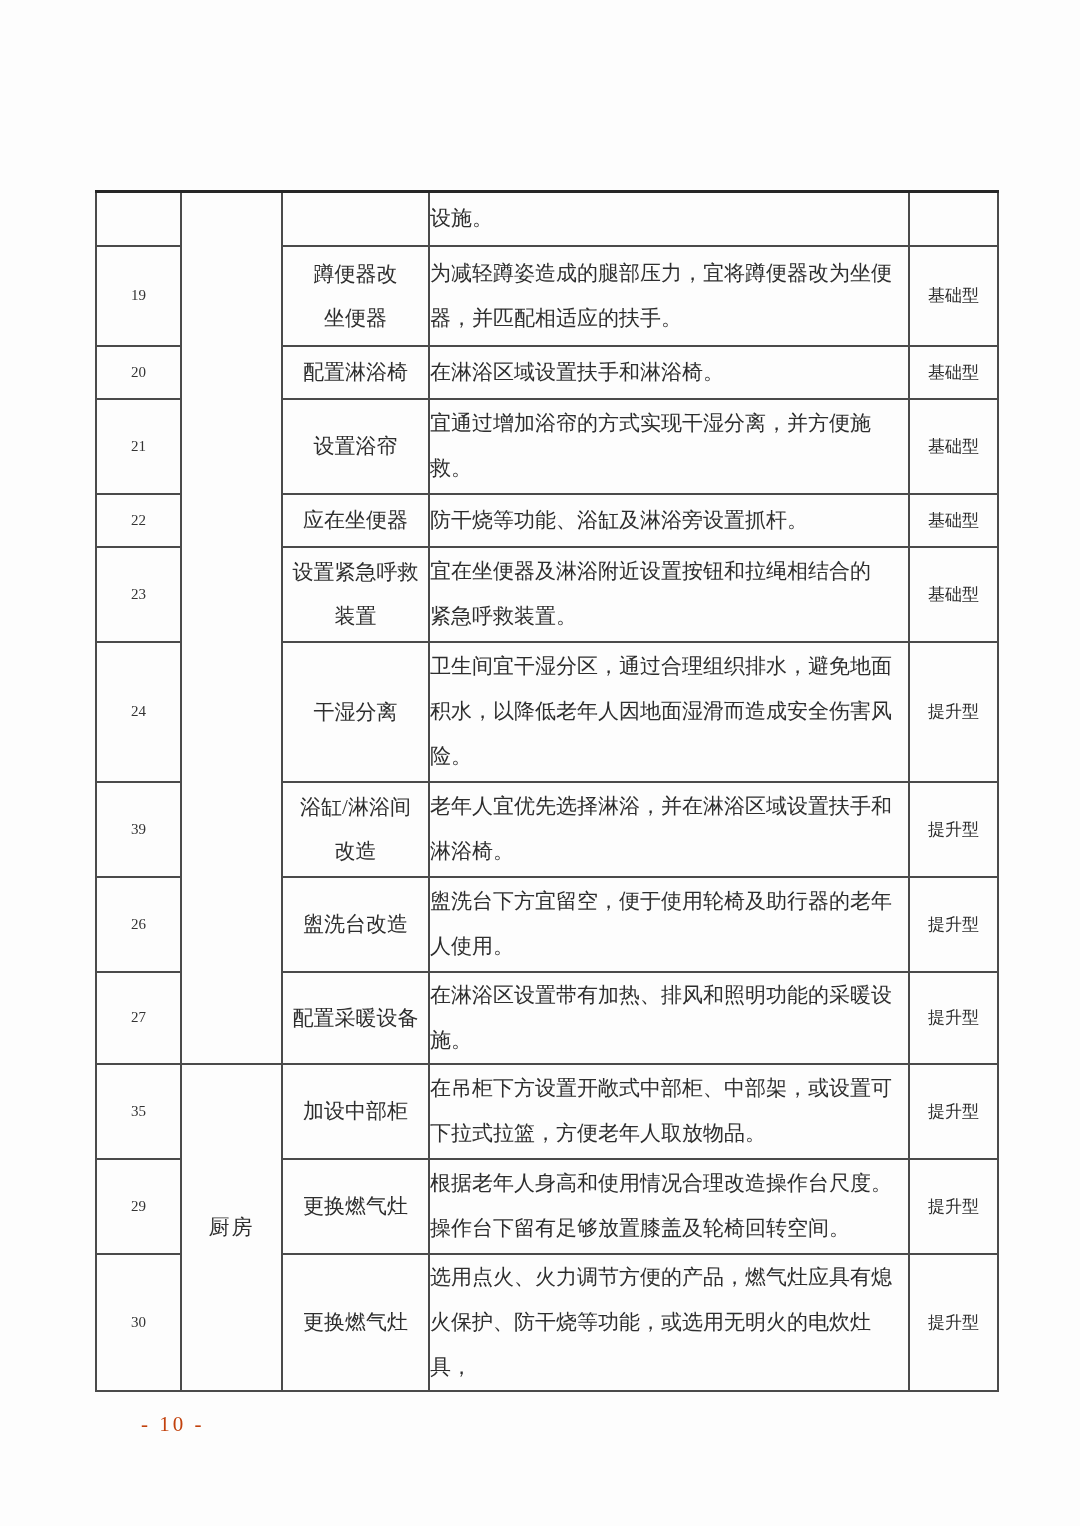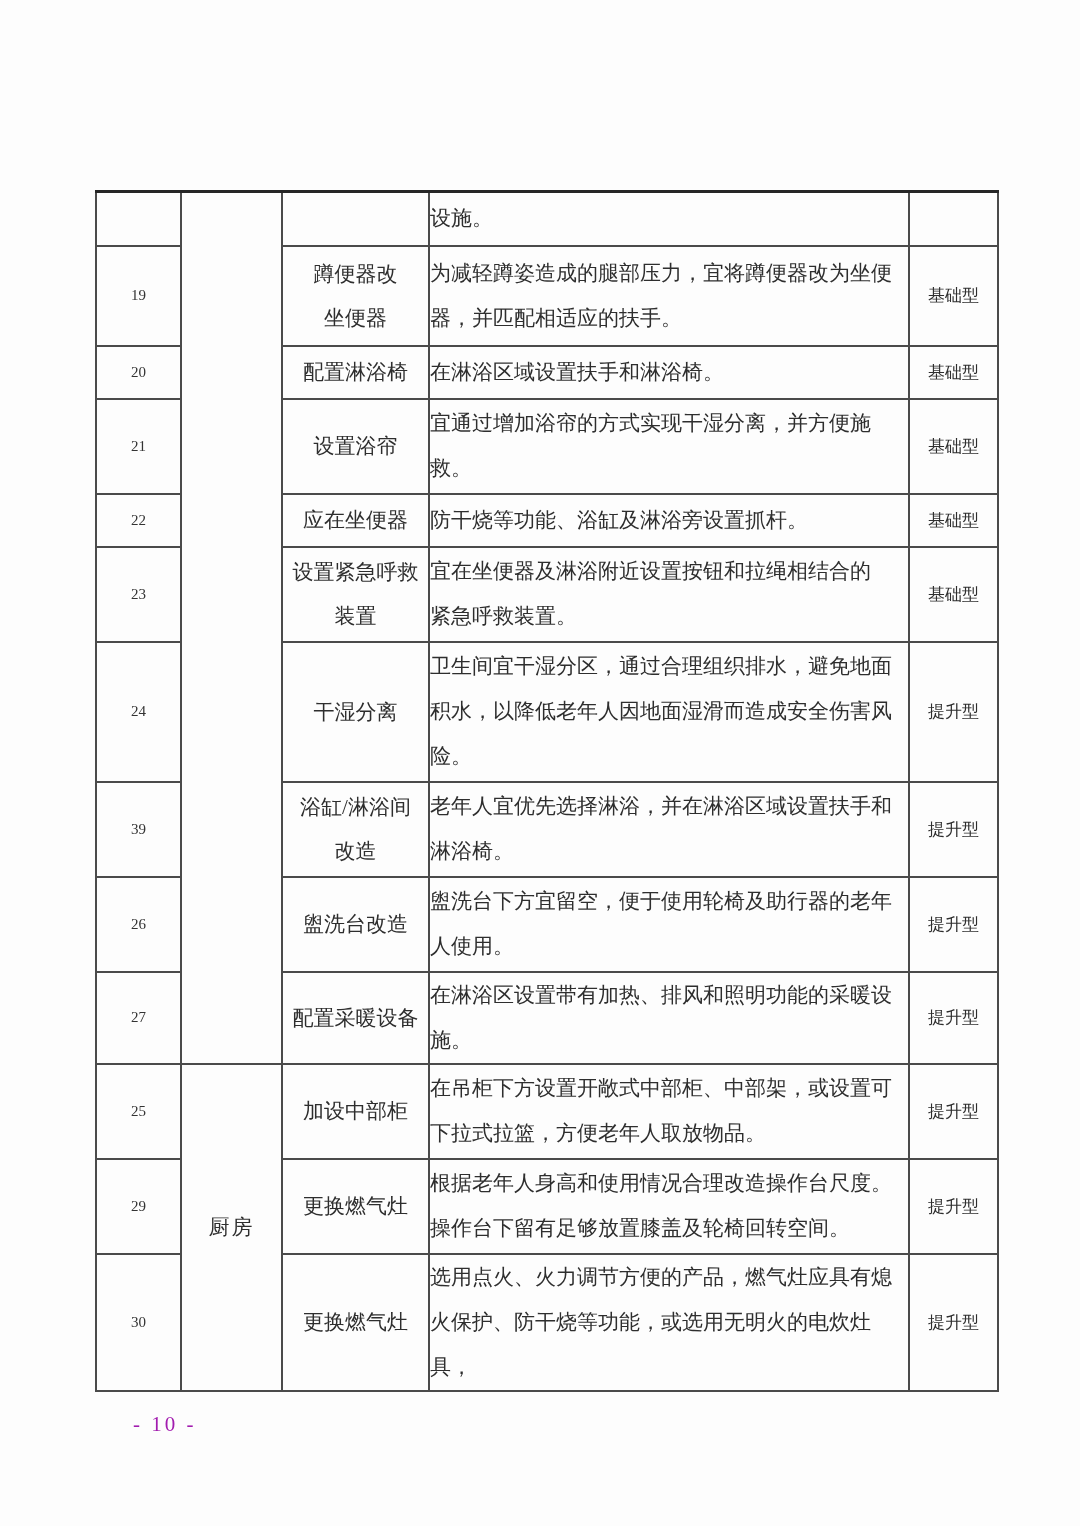--- a/index.html
+++ b/index.html
@@ -55,24 +55,24 @@
     font-size: 21px;
     line-height: 45px;
     padding: 2px 6px 2px 10px;
   }
   td.col-type {
     text-align: center;
     font-size: 17px;
   }
   .page-num {
     position: absolute;
-    left: 133px;
+    left: 141px;
     top: 1412px;
     font-size: 21px;
-    color: #a21caf;
+    color: #c2410c;
     letter-spacing: 3px;
     white-space: pre;
   }
 </style>
 </head>
 <body>
 
 <div class="page">
   <table class="doc">
     <colgroup>
@@ -138,21 +138,21 @@
           <td class="col-desc">盥洗台下方宜留空，便于使用轮椅及助行器的老年<br>人使用。</td>
           <td class="col-type">提升型</td>
         </tr>
         <tr style="height: 92px;">
           <td class="col-num">27</td>
           <td class="col-item">配置采暖设备</td>
           <td class="col-desc">在淋浴区设置带有加热、排风和照明功能的采暖设<br>施。</td>
           <td class="col-type">提升型</td>
         </tr>
         <tr style="height: 95px;">
-          <td class="col-num">25</td>
+          <td class="col-num">35</td>
           <td class="col-cat" rowspan="3">厨房</td>
           <td class="col-item">加设中部柜</td>
           <td class="col-desc">在吊柜下方设置开敞式中部柜、中部架，或设置可<br>下拉式拉篮，方便老年人取放物品。</td>
           <td class="col-type">提升型</td>
         </tr>
         <tr style="height: 95px;">
           <td class="col-num">29</td>
           <td class="col-item">更换燃气灶</td>
           <td class="col-desc">根据老年人身高和使用情况合理改造操作台尺度。<br>操作台下留有足够放置膝盖及轮椅回转空间。</td>
           <td class="col-type">提升型</td>

